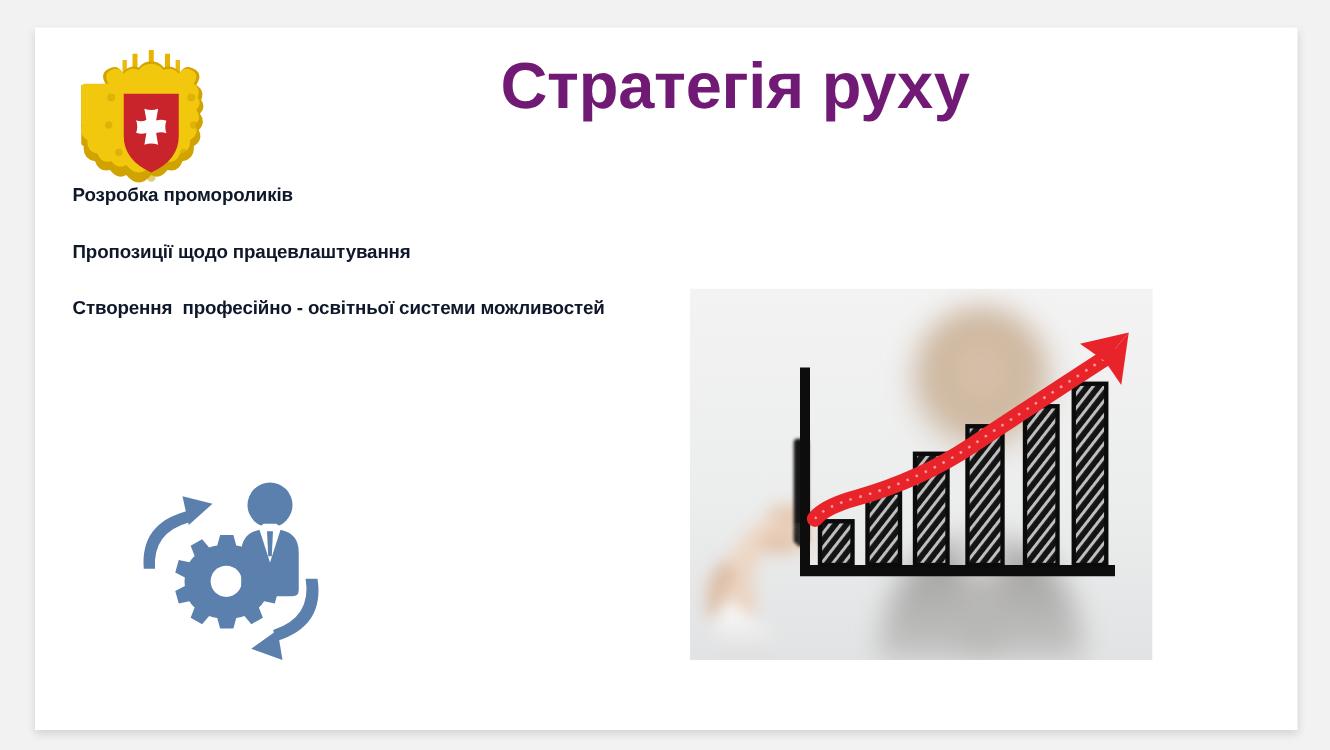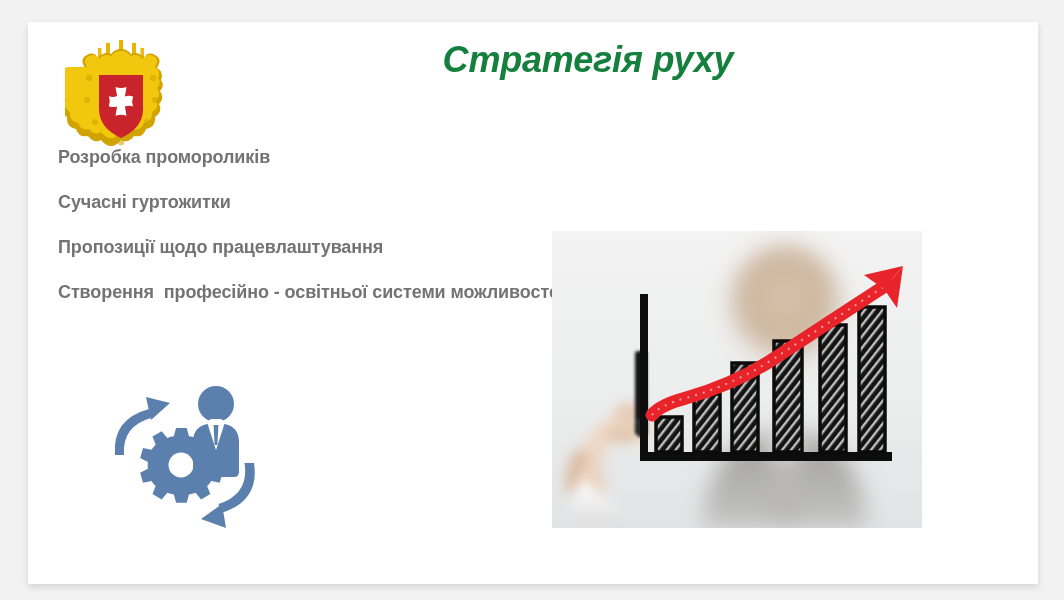--- a/index.html
+++ b/index.html
@@ -38,39 +38,38 @@
   }
   #emblem svg { display: block; width: 100%; height: 100%; }
 
   
   #title {
     position: absolute;
     left: 280px;
     top: 18px;
     width: 560px;
     text-align: center;
-    color: #15803d;
-    font-size: 36px;
+    color: #701a75;
+    font-size: 52px;
     font-weight: bold;
     letter-spacing: -0.2px;
     line-height: 1.12;
     white-space: nowrap;
-    font-style: italic;
   }
 
   
   #bullets {
     position: absolute;
     left: 30px;
     top: 122px;
     width: 700px;
   }
   .bullet {
-    color: #737373;
-    font-size: 18px;
+    color: #0f172a;
+    font-size: 15px;
     font-weight: bold;
     letter-spacing: -0.1px;
     height: 45px;
     line-height: 26px;
     white-space: pre;
   }
 
   
   #process-icon {
     position: absolute;
@@ -128,21 +127,20 @@
       <path fill="#c9232b" d="M34 41 h44 v34 q0 19 -22 29 q-22 -10 -22 -29 z"></path>
 
       <path fill="#ffffff" d="M50.5 53 q5.5 2 11 0 l-1.6 9.4 q4.2 -1.4 8.2 0.2 q-1.8 5 0 10 q-4 -1.6 -8.2 -0.2 l1.6 9.4 q-5.5 -2 -11 0 l1.6 -9.4 q-4.2 1.4 -8.2 -0.2 q1.8 -5 0 -10 q4 1.6 8.2 -0.2 z"></path>
     </svg>
   </div>
 
   <div id="title">Стратегія руху</div>
 
   <div id="bullets">
     <div class="bullet">Розробка промороликів</div>
-    <div class="bullet">Сучасні гуртожитки</div>
     <div class="bullet">Пропозиції щодо працевлаштування</div>
     <div class="bullet">Створення  професійно - освітньої системи можливостей</div>
   </div>
 
   <div id="process-icon">
     <svg viewBox="0 0 180 160" xmlns="http://www.w3.org/2000/svg" aria-label="Process cycle icon">
       <g fill="#5b80ad">
 
         <g>
           <path d="M17 78 q-3 -36 34 -46 l2 9 q-29 8 -27 37 z"></path>

